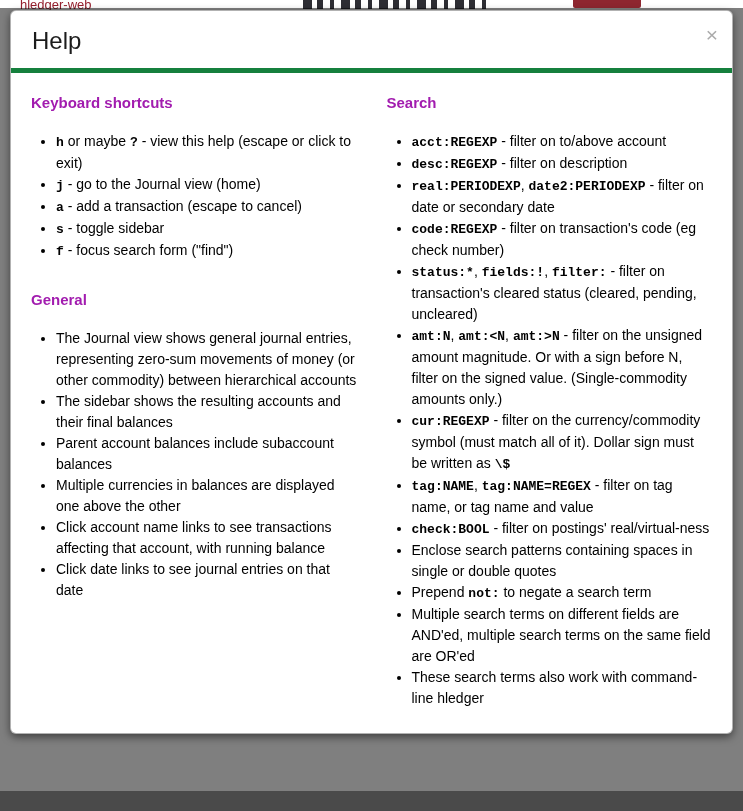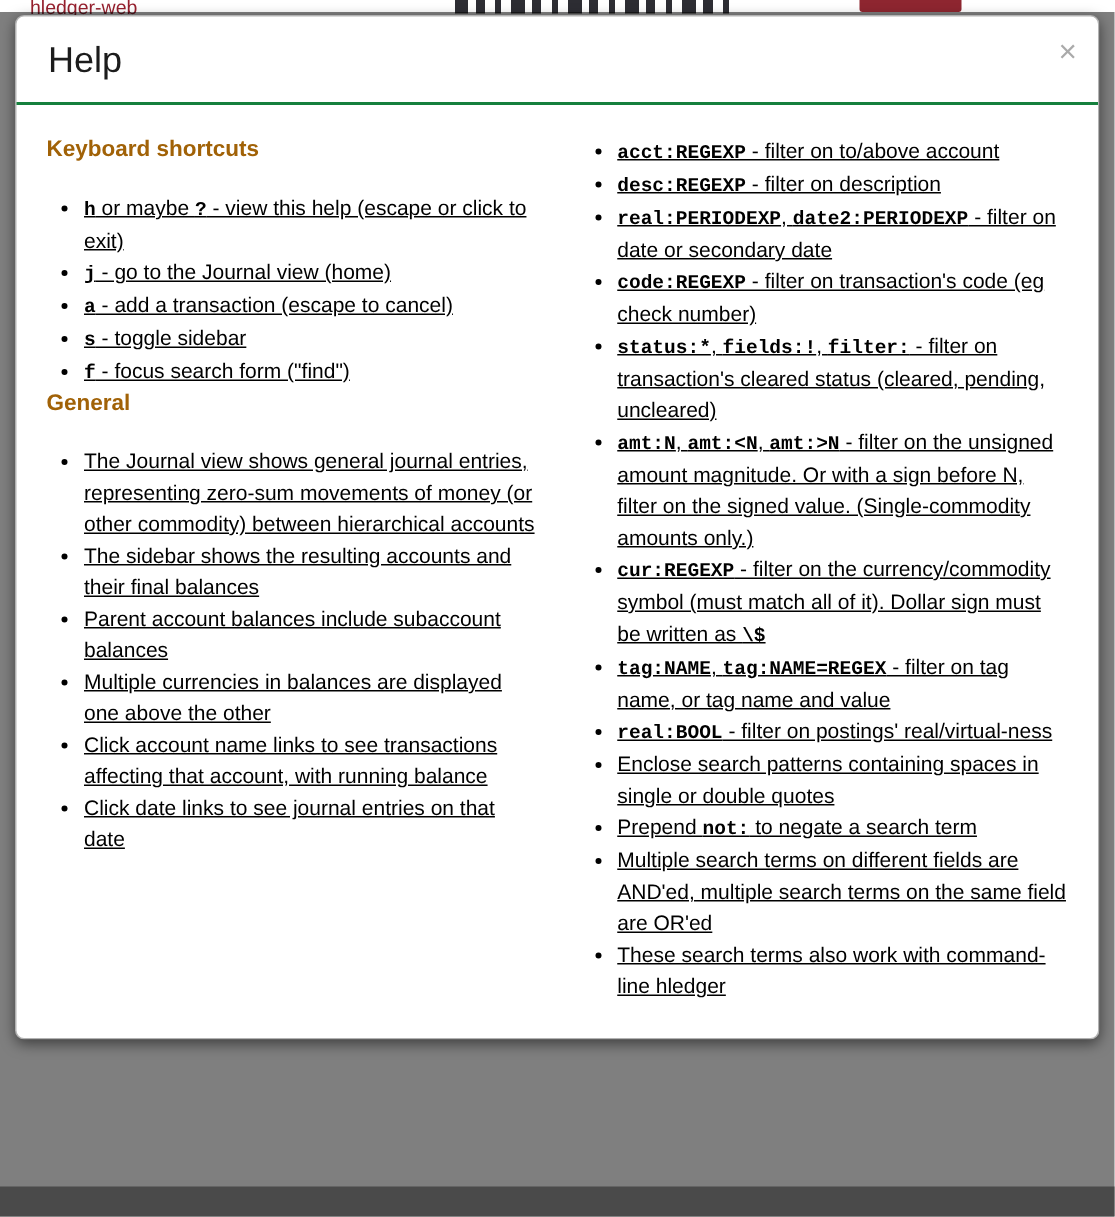--- a/index.html
+++ b/index.html
@@ -43,43 +43,43 @@
   .modal {
     position:absolute; left:10px; top:10px; width:723px;
     background:#fff;
     border:1px solid rgba(0,0,0,0.3);
     border-radius:6px;
     box-shadow:0 3px 9px rgba(0,0,0,0.5);
   }
   .modal-header {
     position:relative;
     padding:16px 15px 13px 21px;
-    border-bottom:2px solid #15803d;
+    border-bottom:5px solid #15803d;
   }
   .modal-title {
     margin:0; font-size:24px; line-height:28px; font-weight:500; color:#1c1c1c;
   }
   .close-btn {
     position:absolute; right:14px; top:13px;
     background:none; border:0; padding:0;
     font-size:21px; line-height:1; color:#aaa; cursor:pointer;
     font-family:"Liberation Sans",sans-serif;
   }
   .modal-body {
     padding:20px 20px 24px 20px;
     display:flex; gap:30px;
   }
   .col { flex:1; min-width:0; }
   .section-heading {
-    font-size:15px; font-weight:bold; color:#a16207;
+    font-size:15px; font-weight:bold; color:#a21caf;
     margin:0 0 19px 0; line-height:19px;
   }
-  .section-heading.spaced { }
+  .section-heading.spaced { margin-top:28px; }
   ul.help-list {
-    margin:0; padding:0 0 0 25px; list-style:disc;text-decoration:underline;
+    margin:0; padding:0 0 0 25px; list-style:disc;
   }
   ul.help-list li {
     font-size:14px; line-height:21px; color:#000;
   }
   ul.help-list code {
     font-family:"Liberation Mono","DejaVu Sans Mono",monospace;
     font-weight:bold; font-size:13px; color:#000;
     white-space:pre-wrap;
   }
 </style>
@@ -114,30 +114,31 @@
       <ul class="help-list">
           <li><span>The Journal view shows general journal entries, representing zero-sum movements of money (or other commodity) between hierarchical accounts</span></li>
           <li><span>The sidebar shows the resulting accounts and their final balances</span></li>
           <li><span>Parent account balances include subaccount balances</span></li>
           <li><span>Multiple currencies in balances are displayed one above the other</span></li>
           <li><span>Click account name links to see transactions affecting that account, with running balance</span></li>
           <li><span>Click date links to see journal entries on that date</span></li>
         </ul>
     </div>
     <div class="col">
+      <h5 class="section-heading">Search</h5>
       <ul class="help-list">
           <li><code>acct:REGEXP</code><span> - filter on to/above account</span></li>
           <li><code>desc:REGEXP</code><span> - filter on description</span></li>
           <li><code>real:PERIODEXP</code><span>, </span><code>date2:PERIODEXP</code><span> - filter on date or secondary date</span></li>
           <li><code>code:REGEXP</code><span> - filter on transaction's code (eg check number)</span></li>
           <li><code>status:*</code><span>, </span><code>fields:!</code><span>, </span><code>filter:</code><span> - filter on transaction's cleared status (cleared, pending, uncleared)</span></li>
           <li><code>amt:N</code><span>, </span><code>amt:&lt;N</code><span>, </span><code>amt:&gt;N</code><span> - filter on the unsigned amount magnitude. Or with a sign before N, filter on the signed value. (Single-commodity amounts only.)</span></li>
           <li><code>cur:REGEXP</code><span> - filter on the currency/commodity symbol (must match all of it). Dollar sign must be written as </span><code>\$</code></li>
           <li><code>tag:NAME</code><span>, </span><code>tag:NAME=REGEX</code><span> - filter on tag name, or tag name and value</span></li>
-          <li><code>real:BOOL</code><span> - filter on postings' real/virtual-ness</span></li>
+          <li><code>check:BOOL</code><span> - filter on postings' real/virtual-ness</span></li>
           <li><span>Enclose search patterns containing spaces in single or double quotes</span></li>
           <li><span>Prepend </span><code>not:</code><span> to negate a search term</span></li>
           <li><span>Multiple search terms on different fields are AND'ed, multiple search terms on the same field are OR'ed</span></li>
           <li><span>These search terms also work with command-line hledger</span></li>
         </ul>
     </div>
   </div>
 </div>
 
 </body></html>

